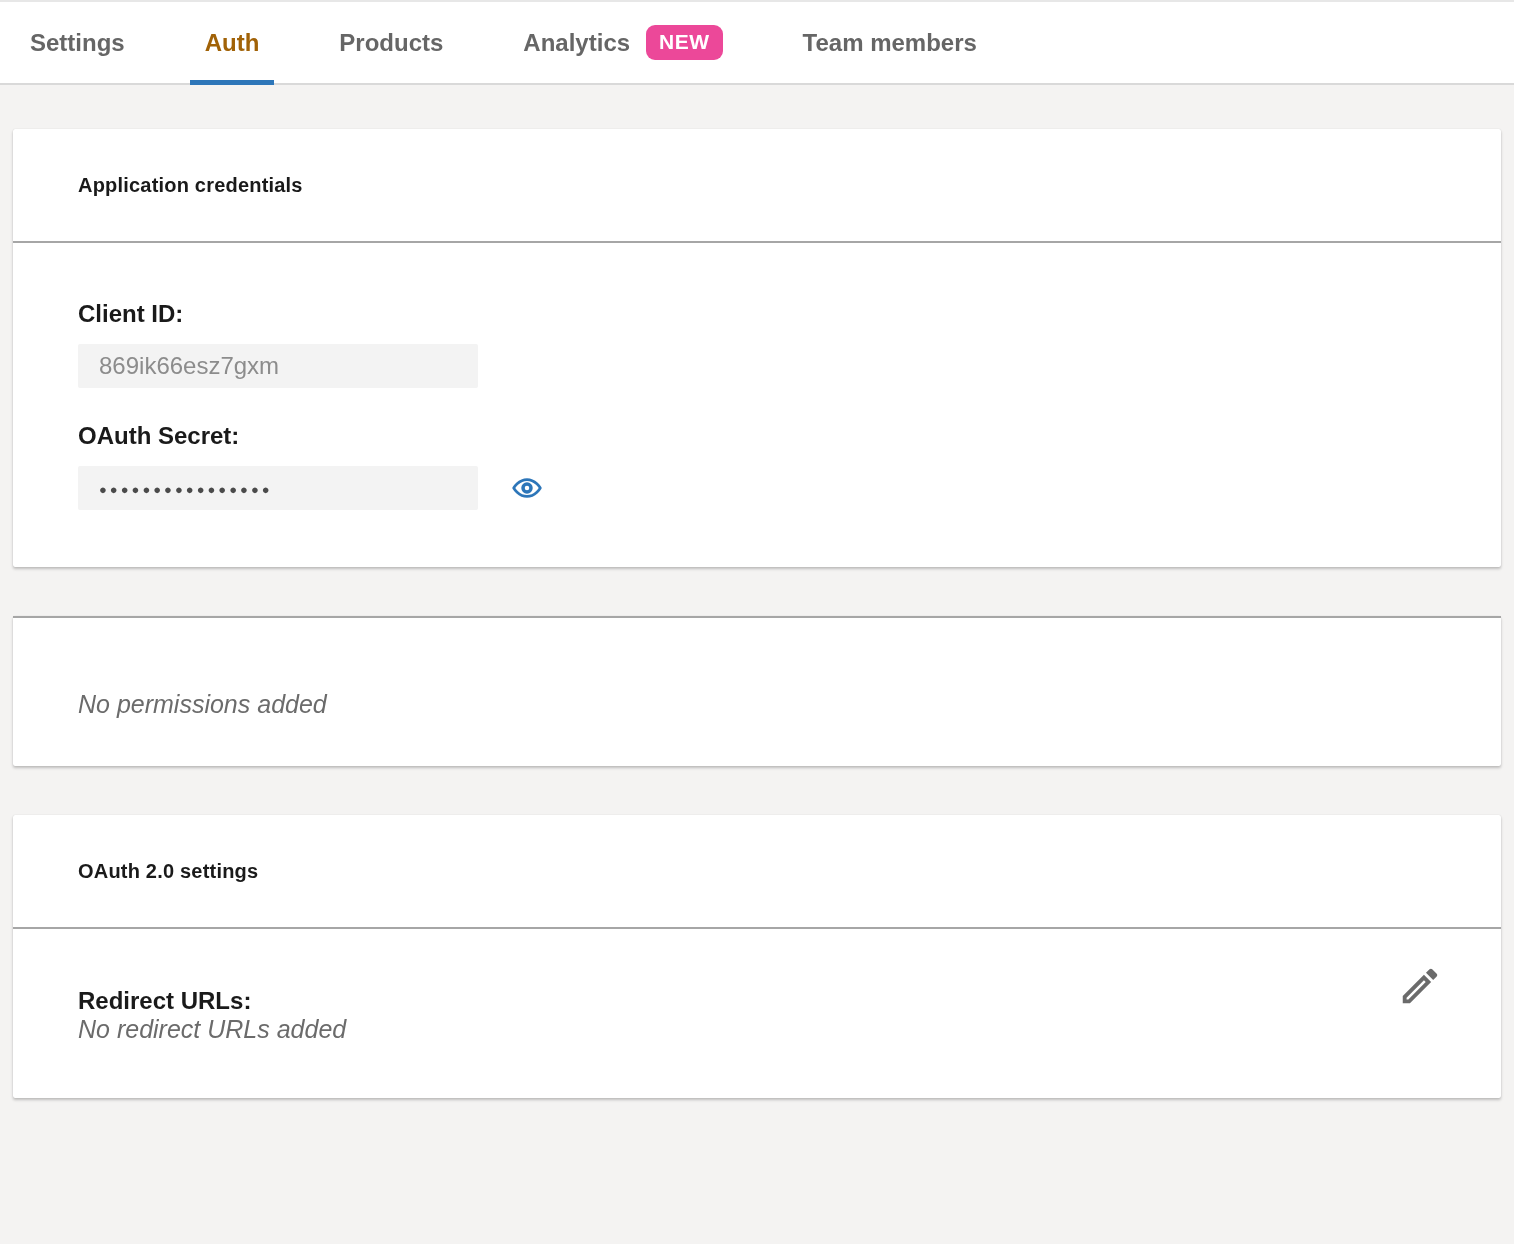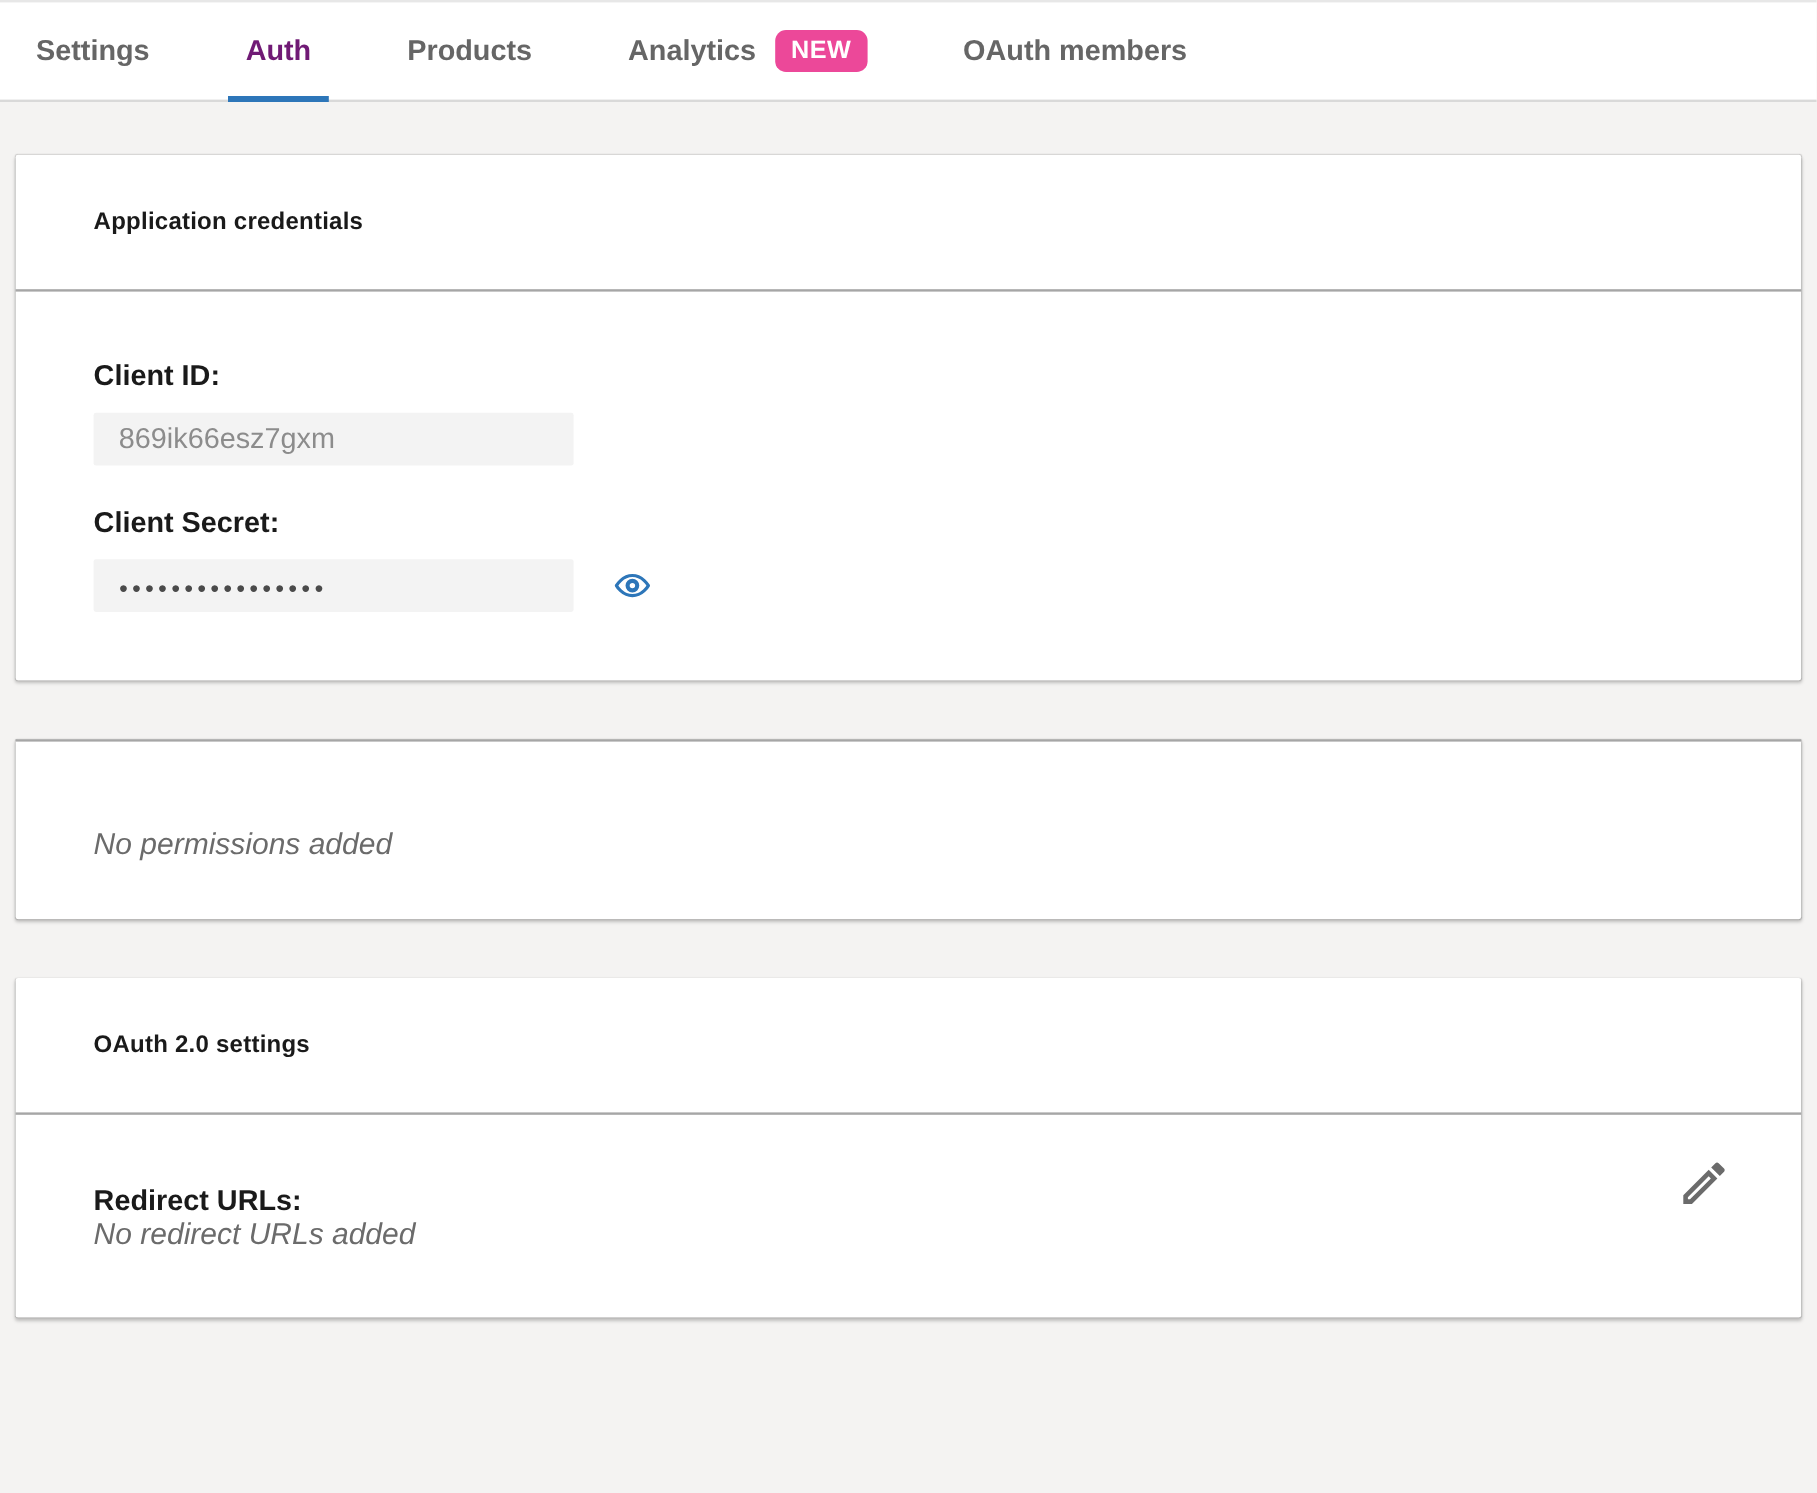--- a/index.html
+++ b/index.html
@@ -28,21 +28,21 @@
     align-items: center;
     padding: 0 15px;
     margin-right: 50px;
     font-size: 24px;
     font-weight: 600;
     color: #666666;
     cursor: pointer;
     position: relative;
     white-space: nowrap;
   }
-  .tab.active { color: #701a75; }
+  .tab.active { color: #a16207; }
   .tab.active::after {
     content: "";
     position: absolute;
     left: 0; right: 0; bottom: -2px;
     height: 5px;
     background: #2d76b9;
   }
   .badge {
     display: inline-block;
     background: #ec4899;
@@ -146,38 +146,38 @@
     <span>Auth</span>
   </div>
   <div class="tab">
     <span>Products</span>
   </div>
   <div class="tab">
     <span>Analytics</span>
     <span class="badge">NEW</span>
   </div>
   <div class="tab">
-    <span>OAuth members</span>
+    <span>Team members</span>
   </div>
 </nav>
 
 <main class="page">
 
   <section class="card">
     <div class="card-header">
       <h2 class="card-title">Application credentials</h2>
     </div>
     <div class="card-body cred-body">
 
       <div class="field-label">Client ID:</div>
       <div class="field-box">
         <span>869ik66esz7gxm</span>
       </div>
 
-      <div class="field-label secret-label">Client Secret:</div>
+      <div class="field-label secret-label">OAuth Secret:</div>
       <div class="secret-row">
         <div class="field-box" style="margin-top:16px;">
           <span class="dots">●●●●●●●●●●●●●●●●</span>
         </div>
         <button class="eye-btn" aria-label="Show client secret">
           <span style="display:flex;">
             <svg width="32" height="32" viewBox="0 0 24 24" fill="none" stroke="#2d76b9" stroke-width="2" stroke-linejoin="round" stroke-linecap="round">
               <path d="M2 12s3.6-6.3 10-6.3S22 12 22 12s-3.6 6.3-10 6.3S2 12 2 12z"></path>
               <circle cx="12" cy="12" r="3" stroke-width="2.6"></circle>
             </svg>

